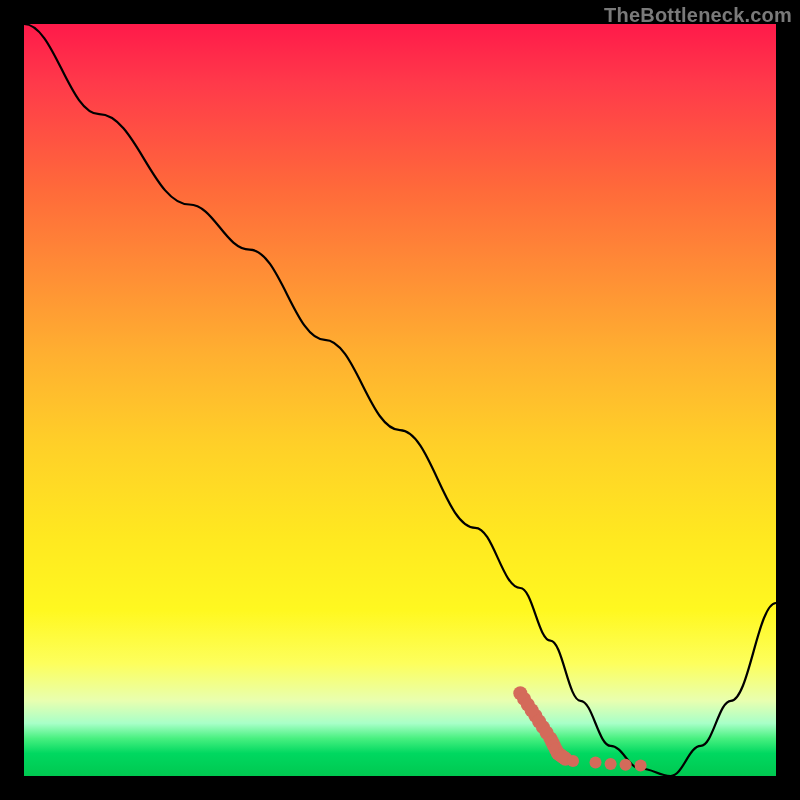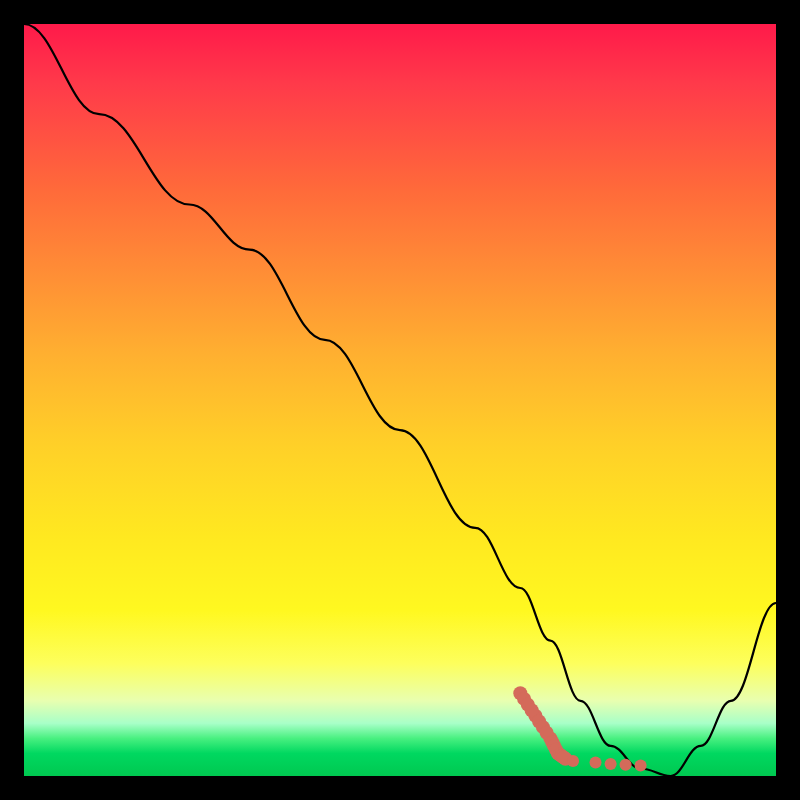--- a/index.html
+++ b/index.html
@@ -83,13 +83,14 @@
           <circle cx="537.7" cy="732.1" r="7" fill="#d46a5a"></circle>
           <circle cx="539.6" cy="733.4" r="7" fill="#d46a5a"></circle>
           <circle cx="549.0" cy="737.0" r="6" fill="#d46a5a"></circle>
           <circle cx="571.5" cy="738.5" r="6" fill="#d46a5a"></circle>
           <circle cx="586.6" cy="740.0" r="6" fill="#d46a5a"></circle>
           <circle cx="601.6" cy="740.7" r="6" fill="#d46a5a"></circle>
           <circle cx="616.6" cy="741.5" r="6" fill="#d46a5a"></circle>
         </g>
     </svg>
   </div>
+  <div class="watermark">TheBottleneck.com</div>
 </div>
 
 </body></html>

